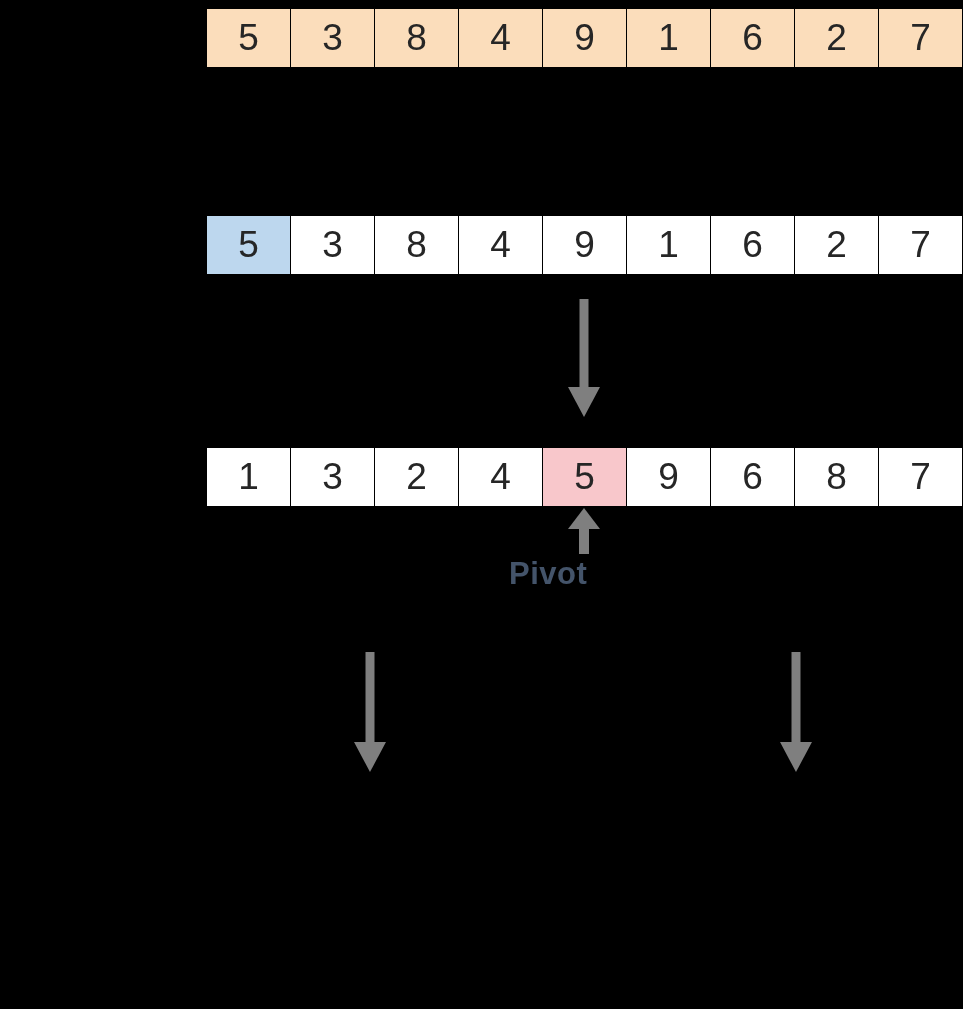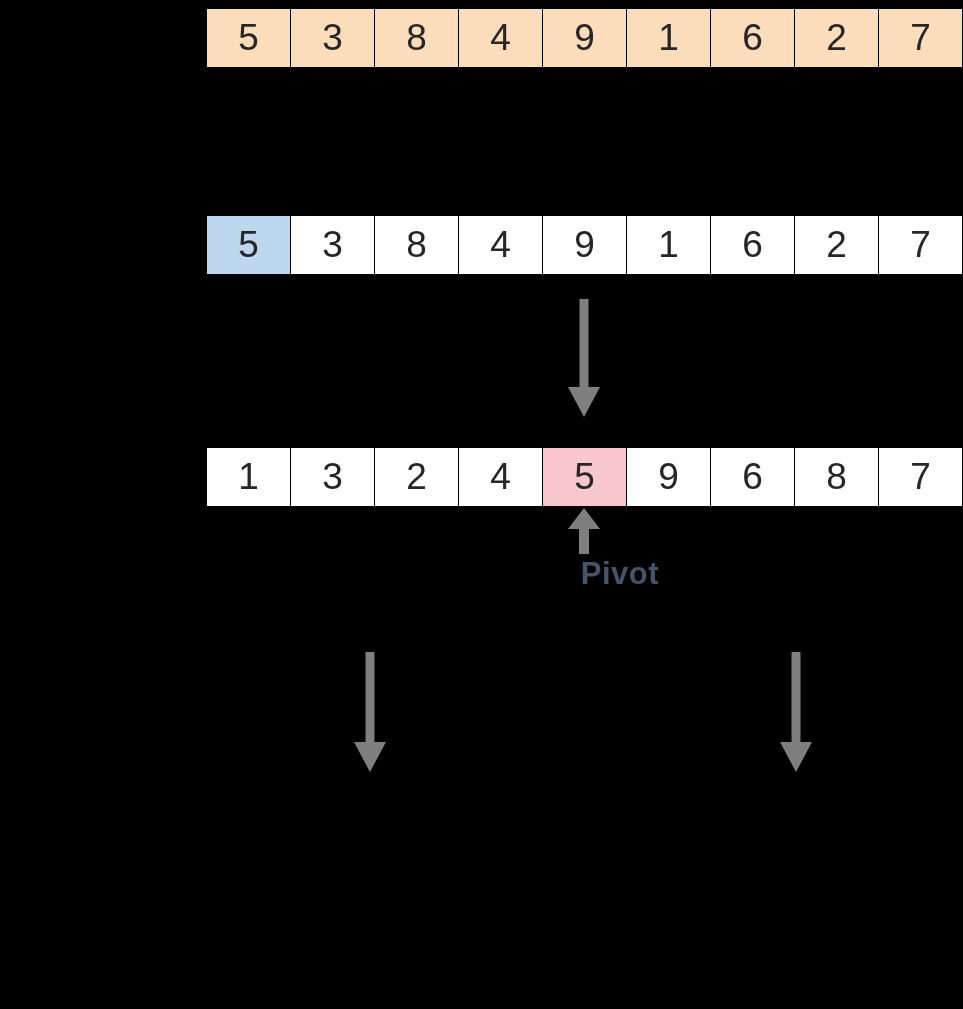--- a/index.html
+++ b/index.html
@@ -48,21 +48,21 @@
   }
   .arrow-head {
     fill: var(--arrow, #7f7f7f);
     stroke: none;
   }
   .pivot-label {
     position: absolute;
     left: 509px;
     top: 556px;
     width: 150px;
-    text-align: right;
+    text-align: left;
     font-size: 31px;
     font-weight: bold;
     color: var(--pivot-text, #44546a);
     letter-spacing: 0.5px;
   }
 </style>
 </head>
 <body>
 
 <div id="stage" style="--bg: #000000; --cell-border: #000000; --cell-text: #262626; --arrow: #7f7f7f; --pivot-text: #44546a;">

